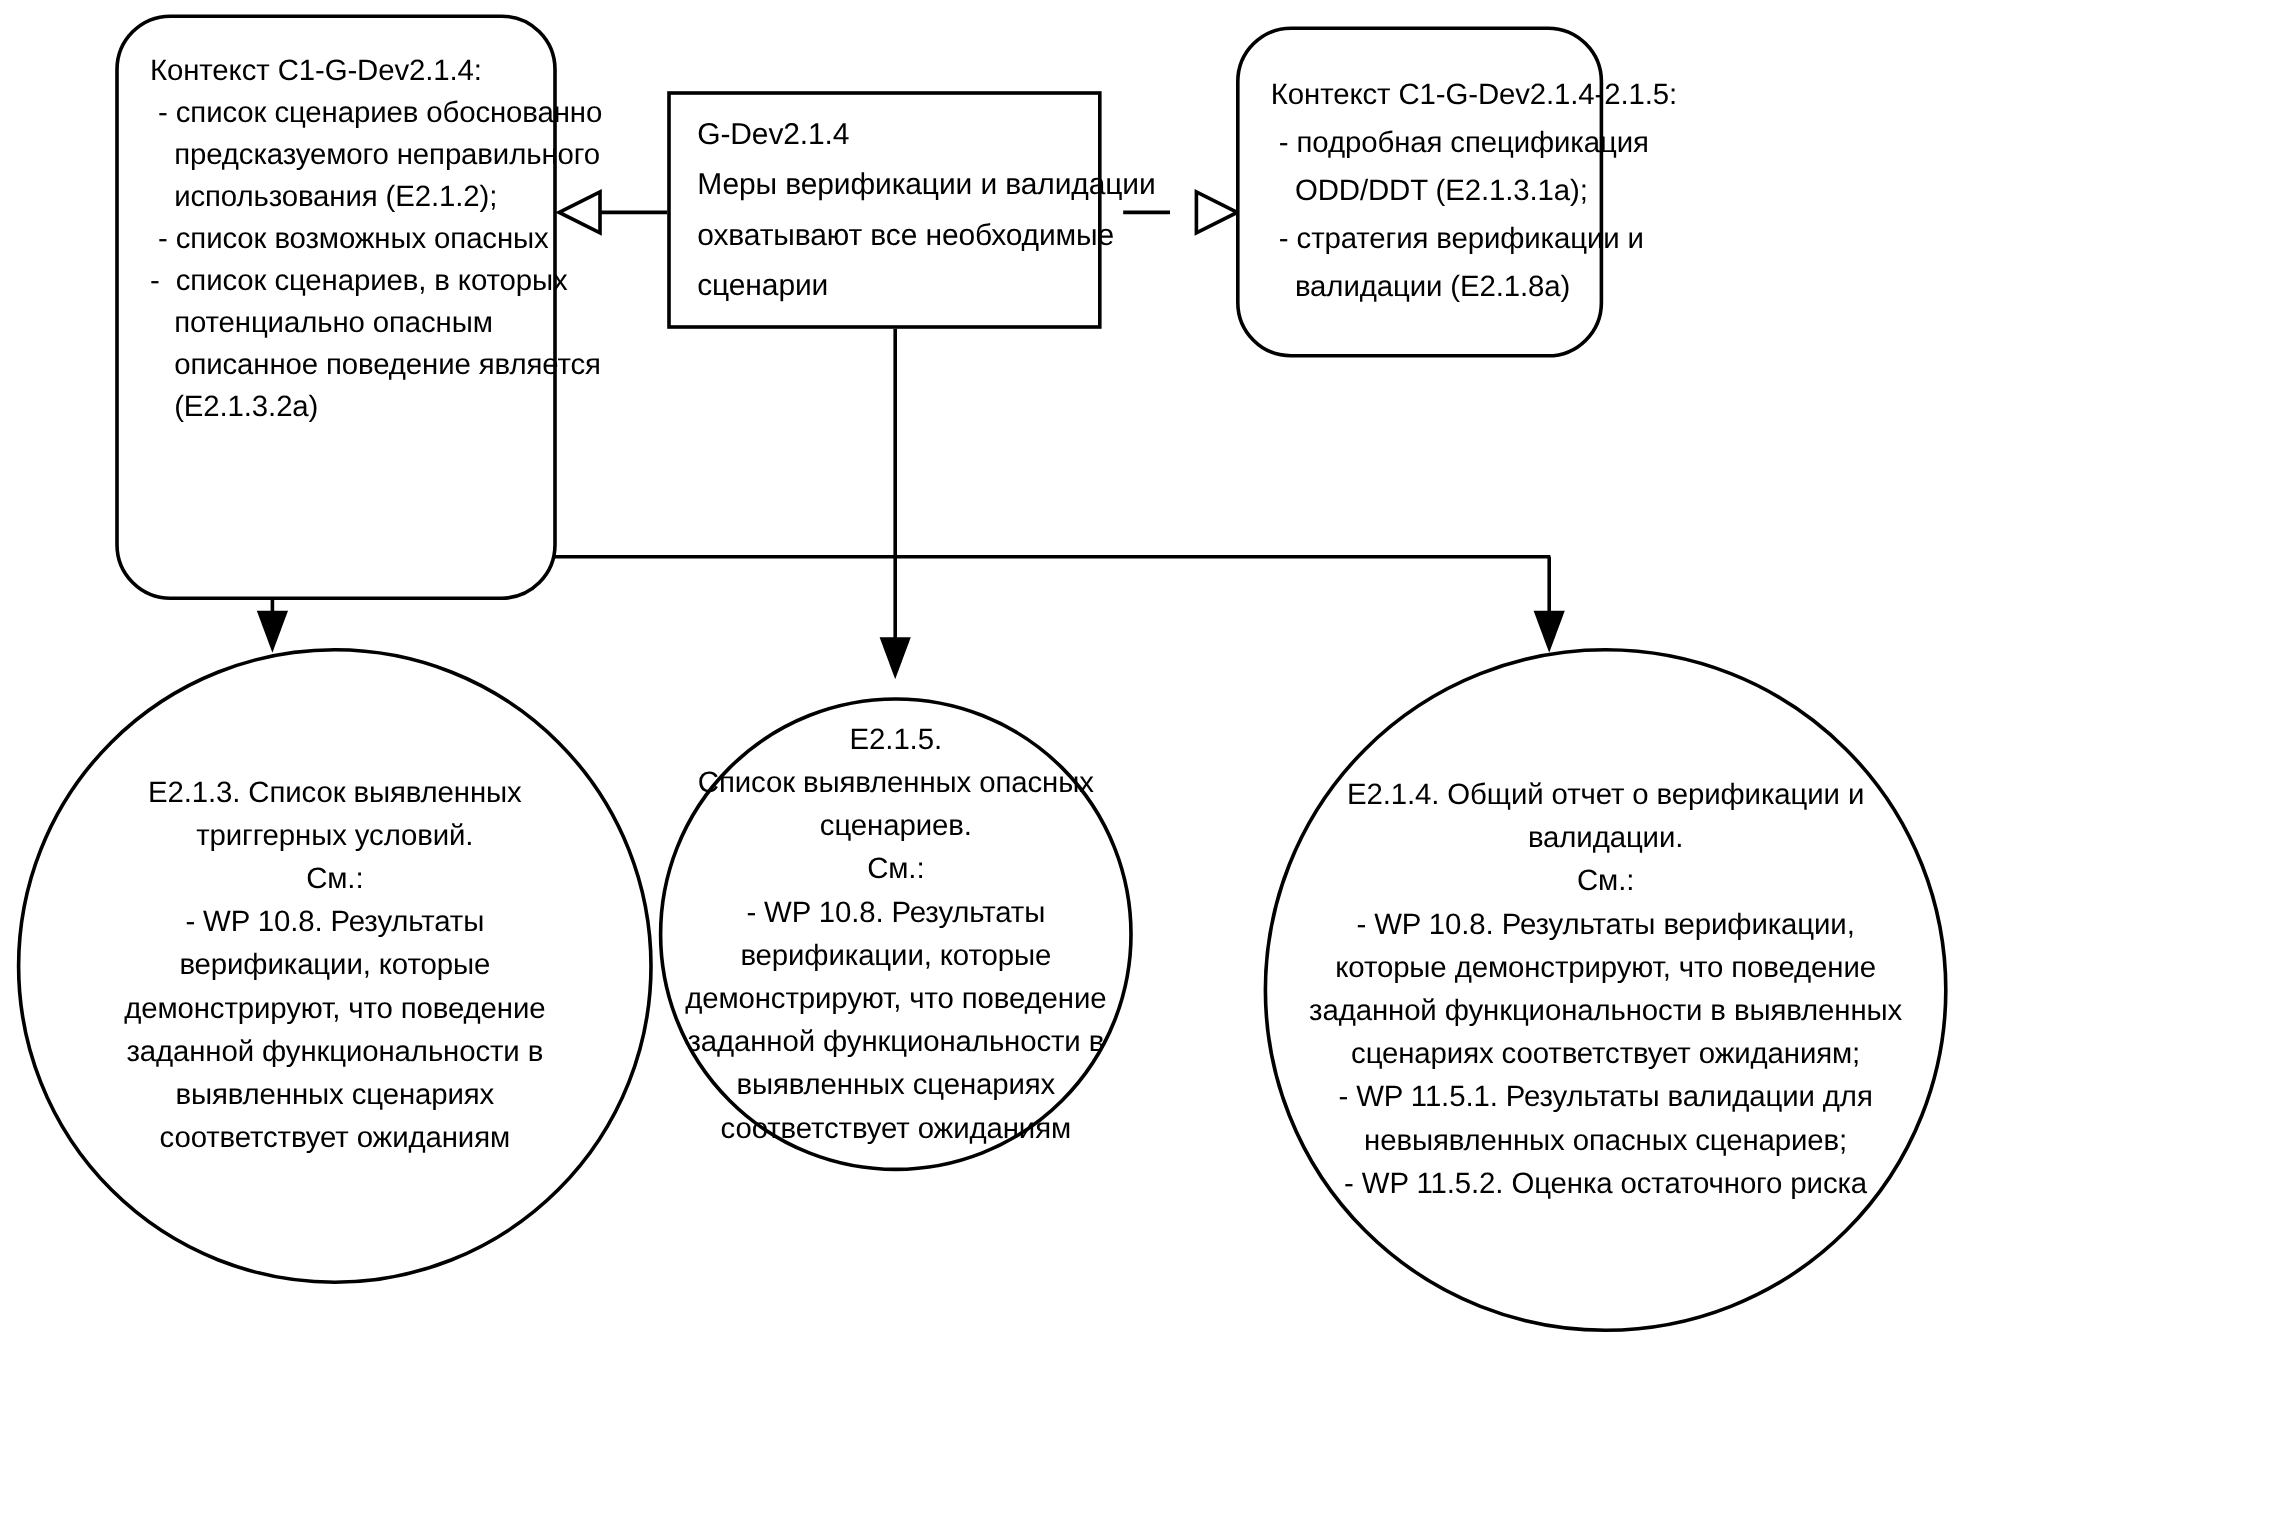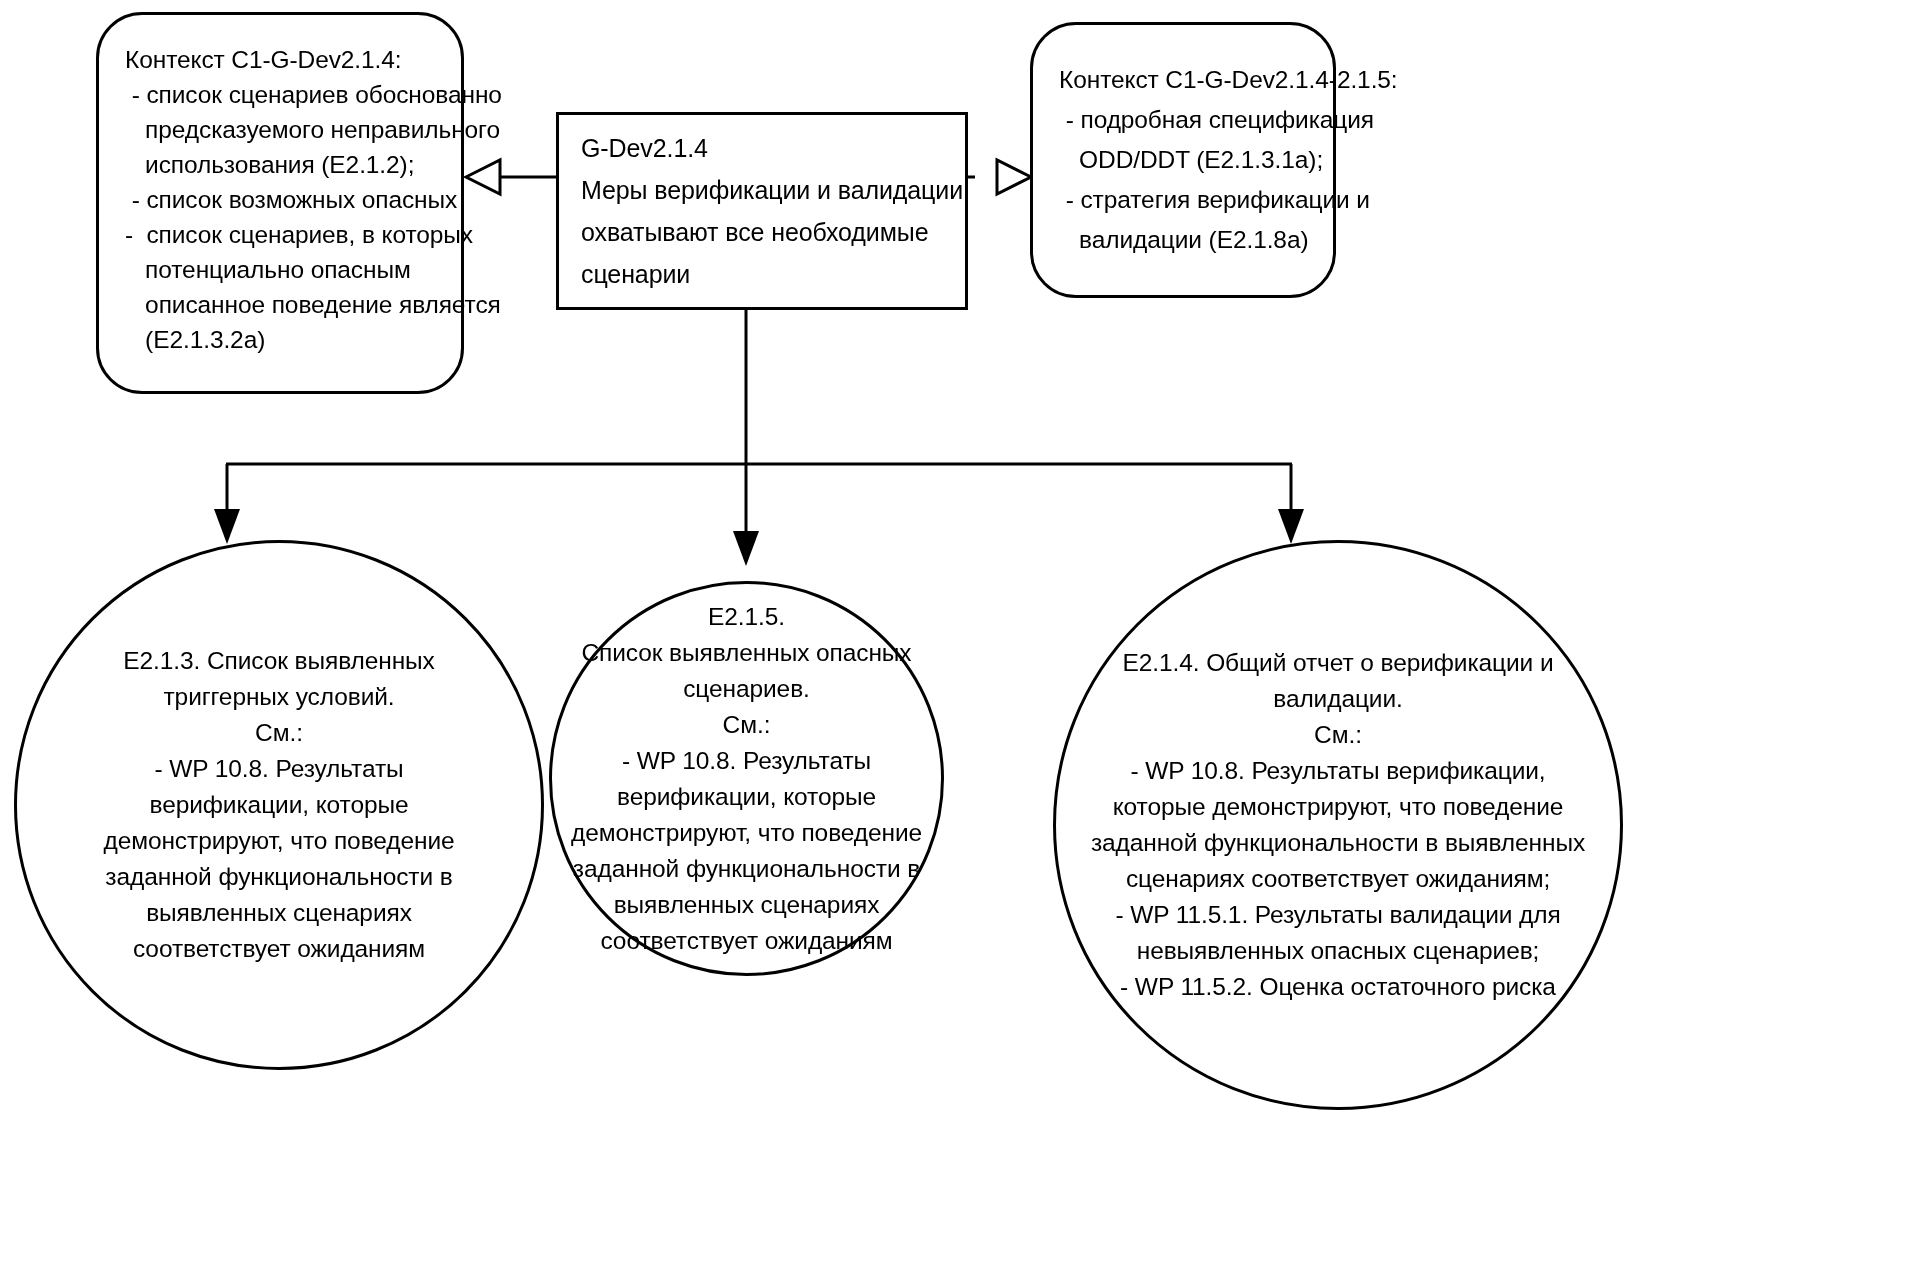--- a/index.html
+++ b/index.html
@@ -105,35 +105,35 @@
       <polygon points="227,544 214,509 240,509" fill="#000000"></polygon>
 
       <line x1="746" y1="464" x2="746" y2="535" stroke="#000" stroke-width="3"></line>
       <polygon points="746,566 733,531 759,531" fill="#000000"></polygon>
 
       <line x1="1291" y1="464" x2="1291" y2="513" stroke="#000" stroke-width="3"></line>
       <polygon points="1291,544 1278,509 1304,509" fill="#000000"></polygon>
     </g>
   </svg>
 
-  <div class="node ctx" style="left:96px; top:12px; width:368px; height:382px;">
+  <div class="node ctx" style="left:96px; top:12px; width:368px; height:488px;">
     <div class="nodetext" style="font-size:24.5px; line-height:35px; justify-content:flex-start; padding-top:27px;">
       <span class="line">Контекст C1-G-Dev2.1.4:</span>
       <span class="line"> - список сценариев обоснованно</span>
       <span class="line">   предсказуемого неправильного</span>
       <span class="line">   использования (E2.1.2);</span>
       <span class="line"> - список возможных опасных</span>
       <span class="line">-  список сценариев, в которых</span>
       <span class="line">   потенциально опасным</span>
       <span class="line">   описанное поведение является</span>
       <span class="line">   (E2.1.3.2a)</span>
     </div>
   </div>
 
-  <div class="node goal" style="left:556px; top:76px; width:412px; height:198px;margin-top:36px;">
+  <div class="node goal" style="left:556px; top:76px; width:362px; height:198px;">
     <div class="nodetext" style="font-size:25px; line-height:42px;">
       <span class="line">G-Dev2.1.4</span>
       <span class="line">Меры верификации и валидации</span>
       <span class="line">охватывают все необходимые</span>
       <span class="line">сценарии</span>
     </div>
   </div>
 
   <div class="node ctx" style="left:1030px; top:22px; width:306px; height:276px;">
     <div class="nodetext" style="font-size:24.5px; line-height:40px;">

